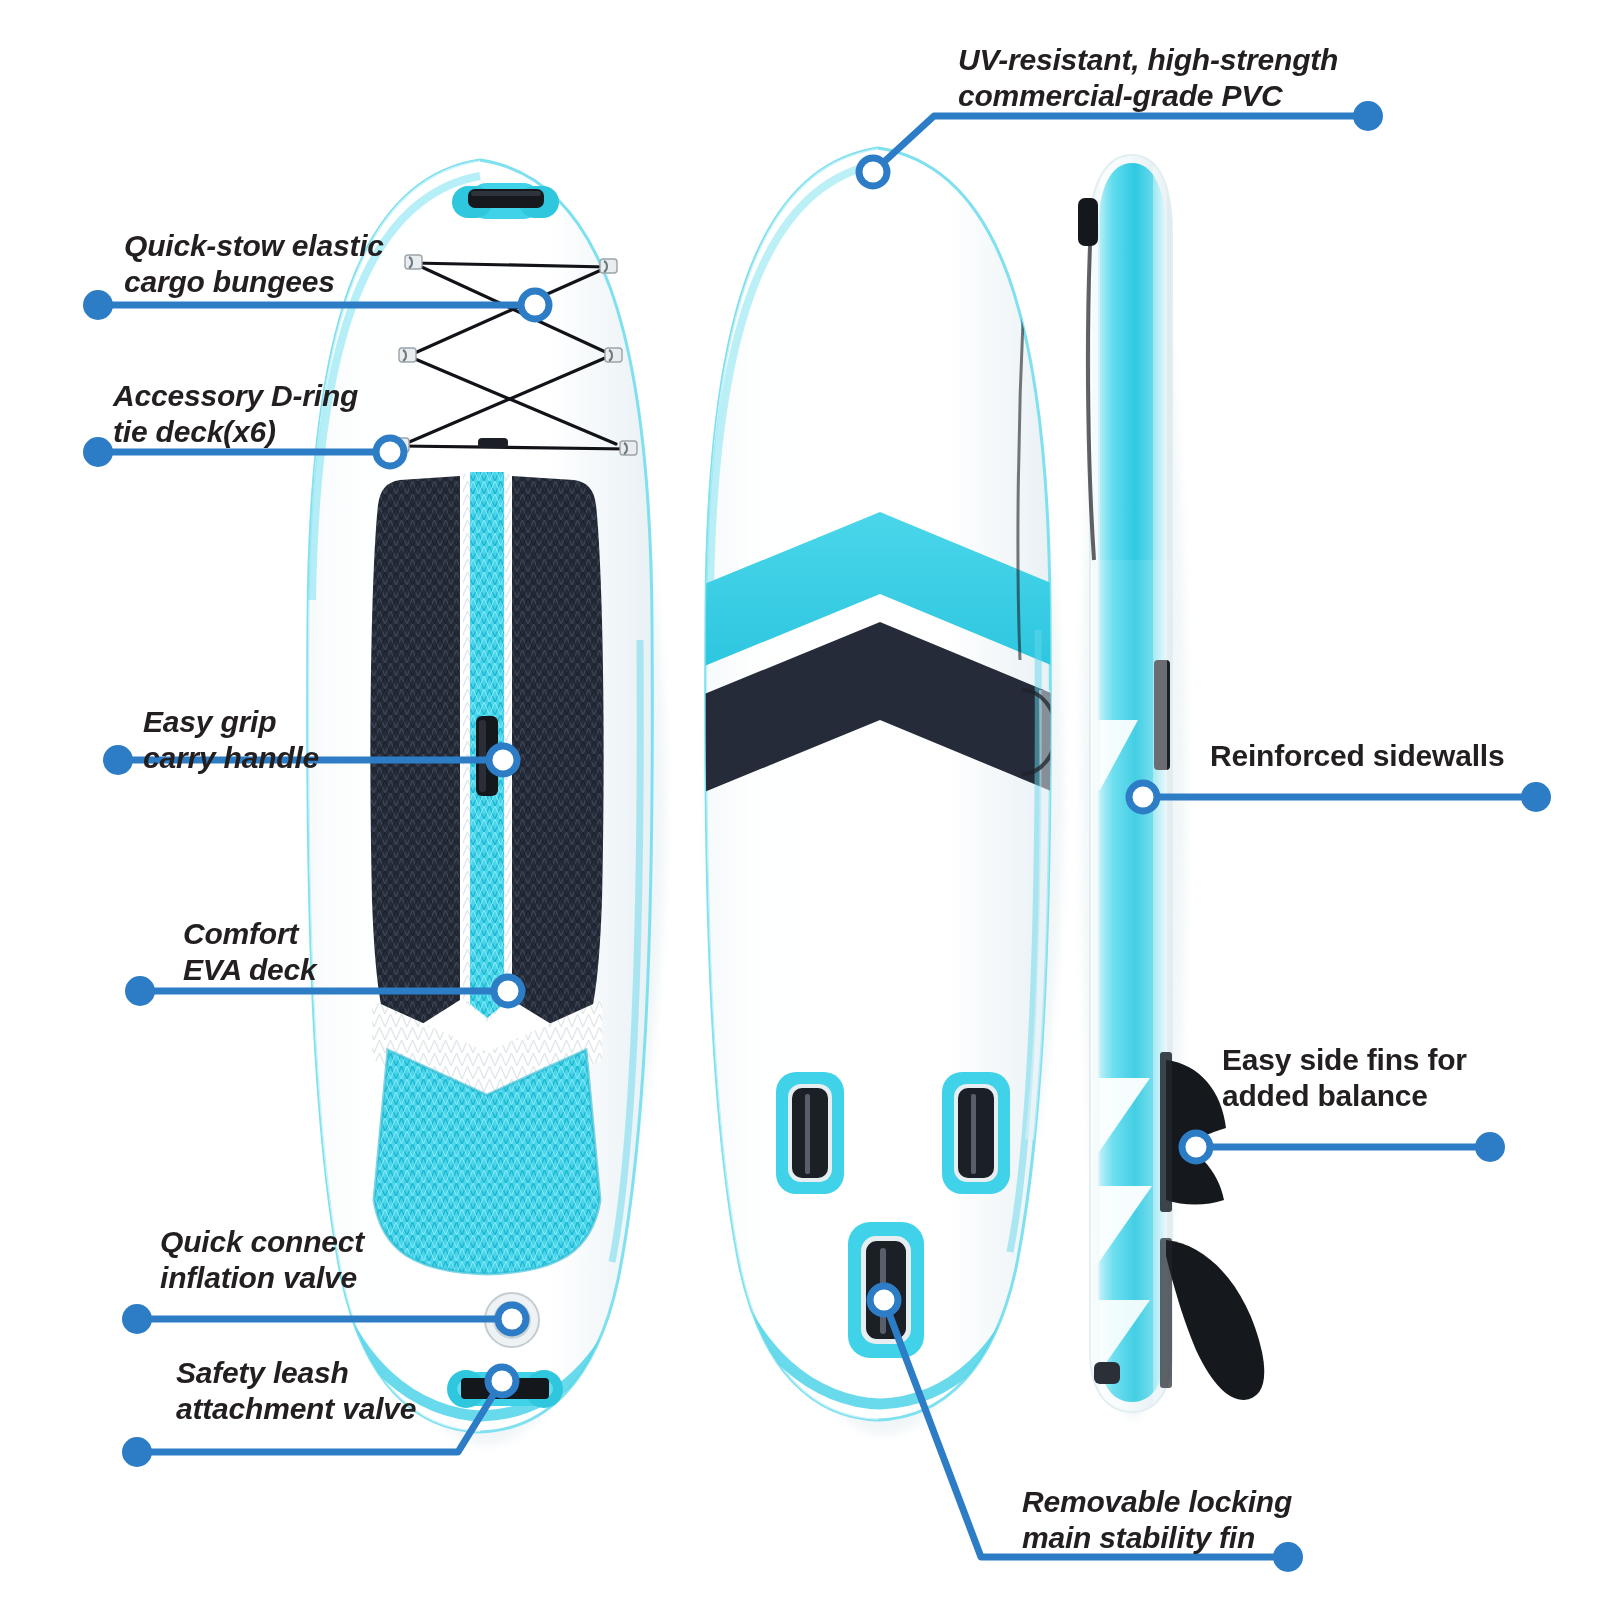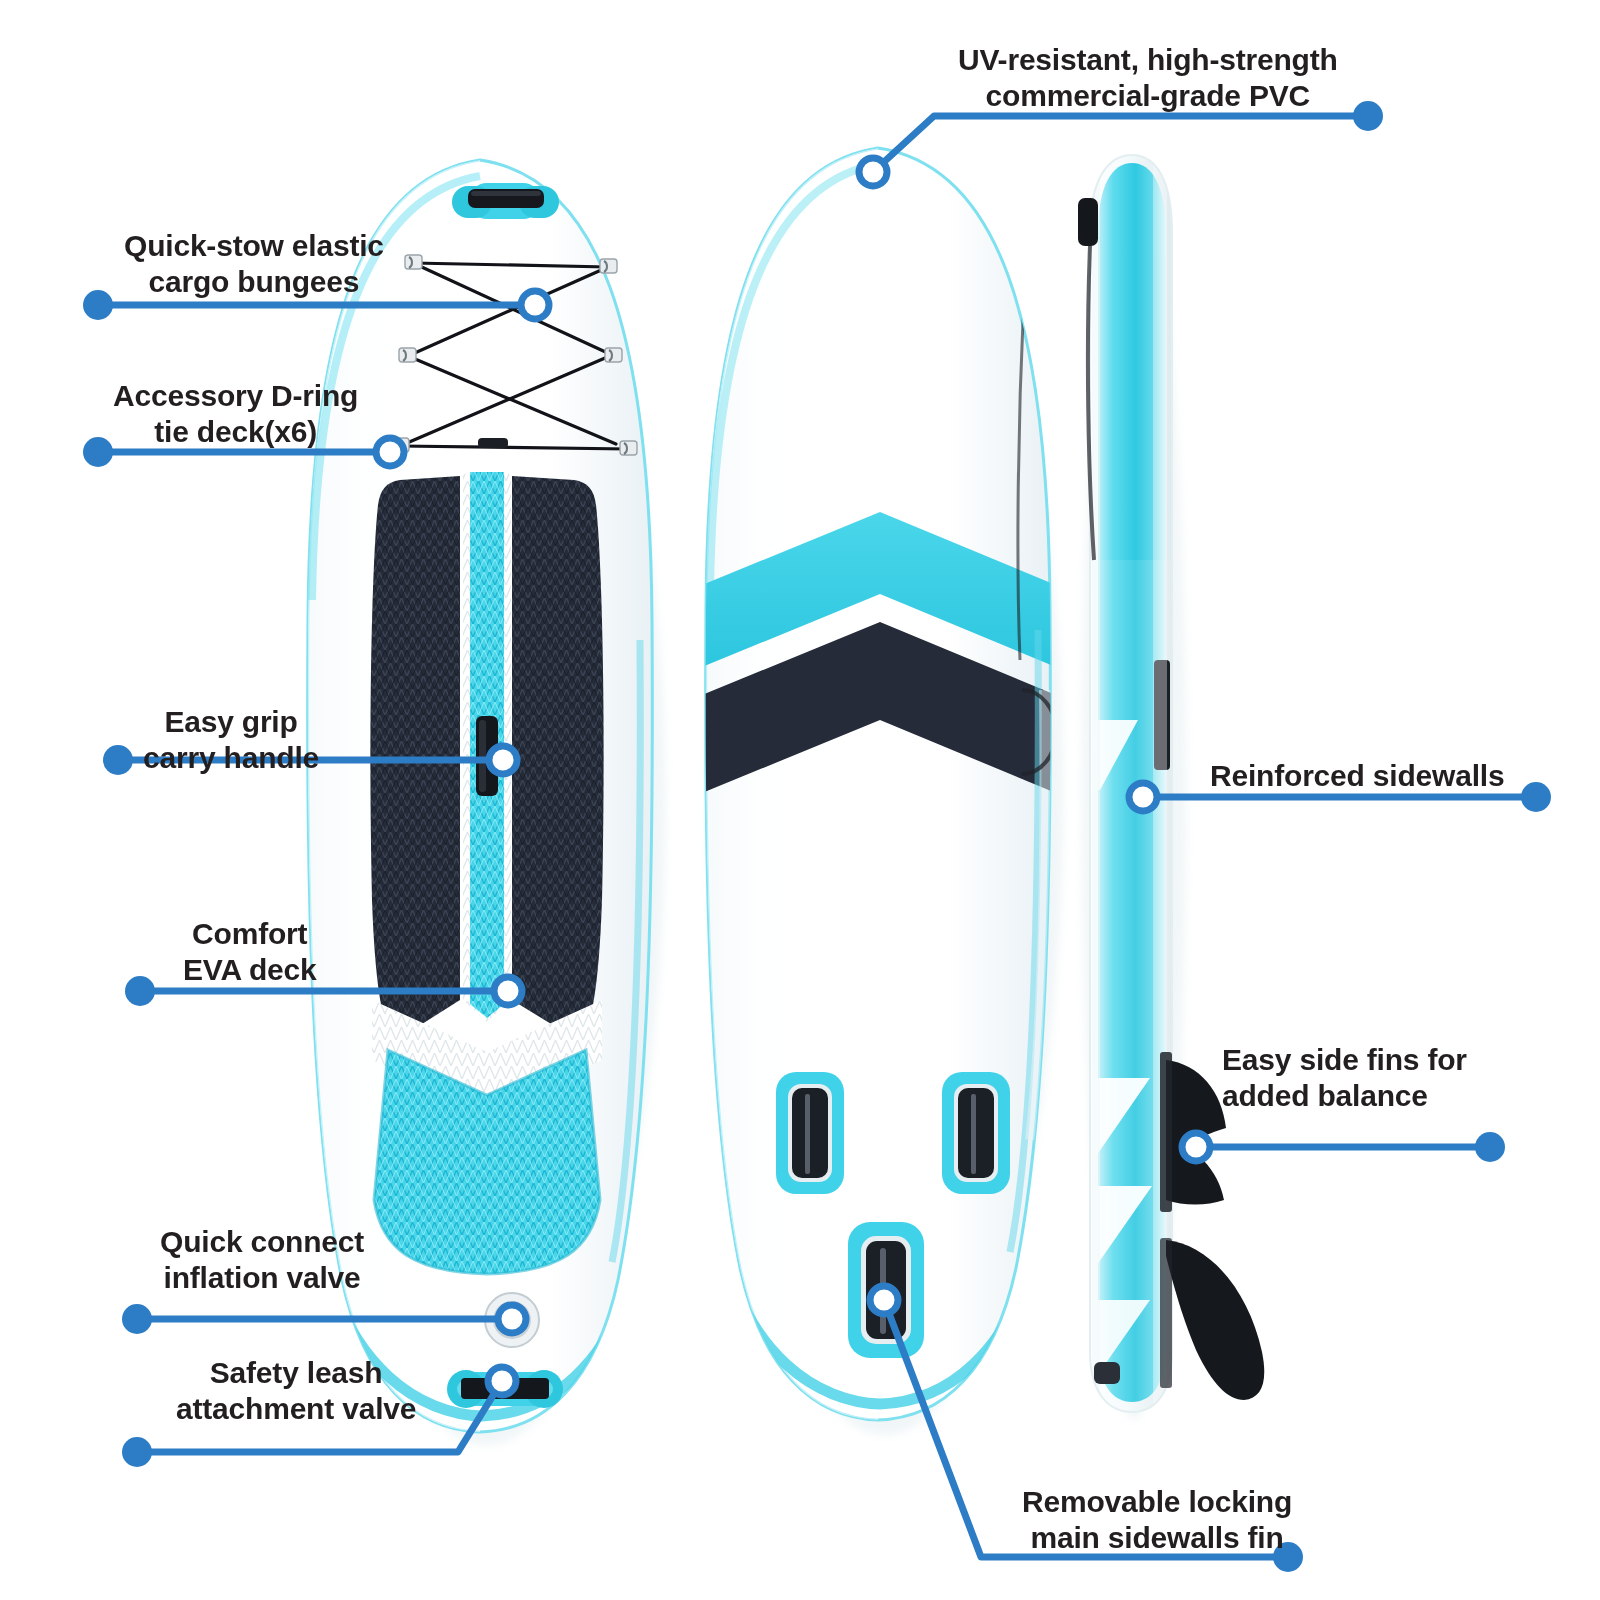--- a/index.html
+++ b/index.html
@@ -13,21 +13,21 @@
   .label{
     position:absolute;
     color:#231f20;
     font-weight:700;
     font-size:30px;
     line-height:1.2;
     letter-spacing:-0.2px;
     white-space:pre-line;
   }
   .label.right{text-align:left;}
-  .label.left{text-align:center;}
+  .label.left{text-align:left;font-style:italic;}
 </style>
 </head>
 <body>
 
 <div id="stage">
 
   <svg id="art" viewBox="0 0 1600 1600">
     <defs>
       <linearGradient id="railG" x1="0" y1="0" x2="1" y2="0">
         <stop offset="0%" stop-color="#bff0f8"></stop>
@@ -328,20 +328,20 @@
       <div class="label left" style="left: 143px; top: 704px;">Easy grip
 carry handle</div>
       <div class="label left" style="left: 183px; top: 916px;">Comfort
 EVA deck</div>
       <div class="label left" style="left: 160px; top: 1224px;">Quick connect
 inflation valve</div>
       <div class="label left" style="left: 176px; top: 1355px;">Safety leash
 attachment valve</div>
       <div class="label left" style="left: 958px; top: 42px;">UV-resistant, high-strength
 commercial-grade PVC</div>
-      <div class="label right" style="left: 1210px; top: 738px; margin-top: 20px;">Reinforced sidewalls</div>
+      <div class="label right" style="left: 1210px; top: 738px;">Reinforced sidewalls</div>
       <div class="label right" style="left: 1222px; top: 1042px;">Easy side fins for
 added balance</div>
       <div class="label left" style="left: 1022px; top: 1484px;">Removable locking
-main sidewalls fin</div>
+main stability fin</div>
     </div>
 
 </div>
 
 </body></html>

